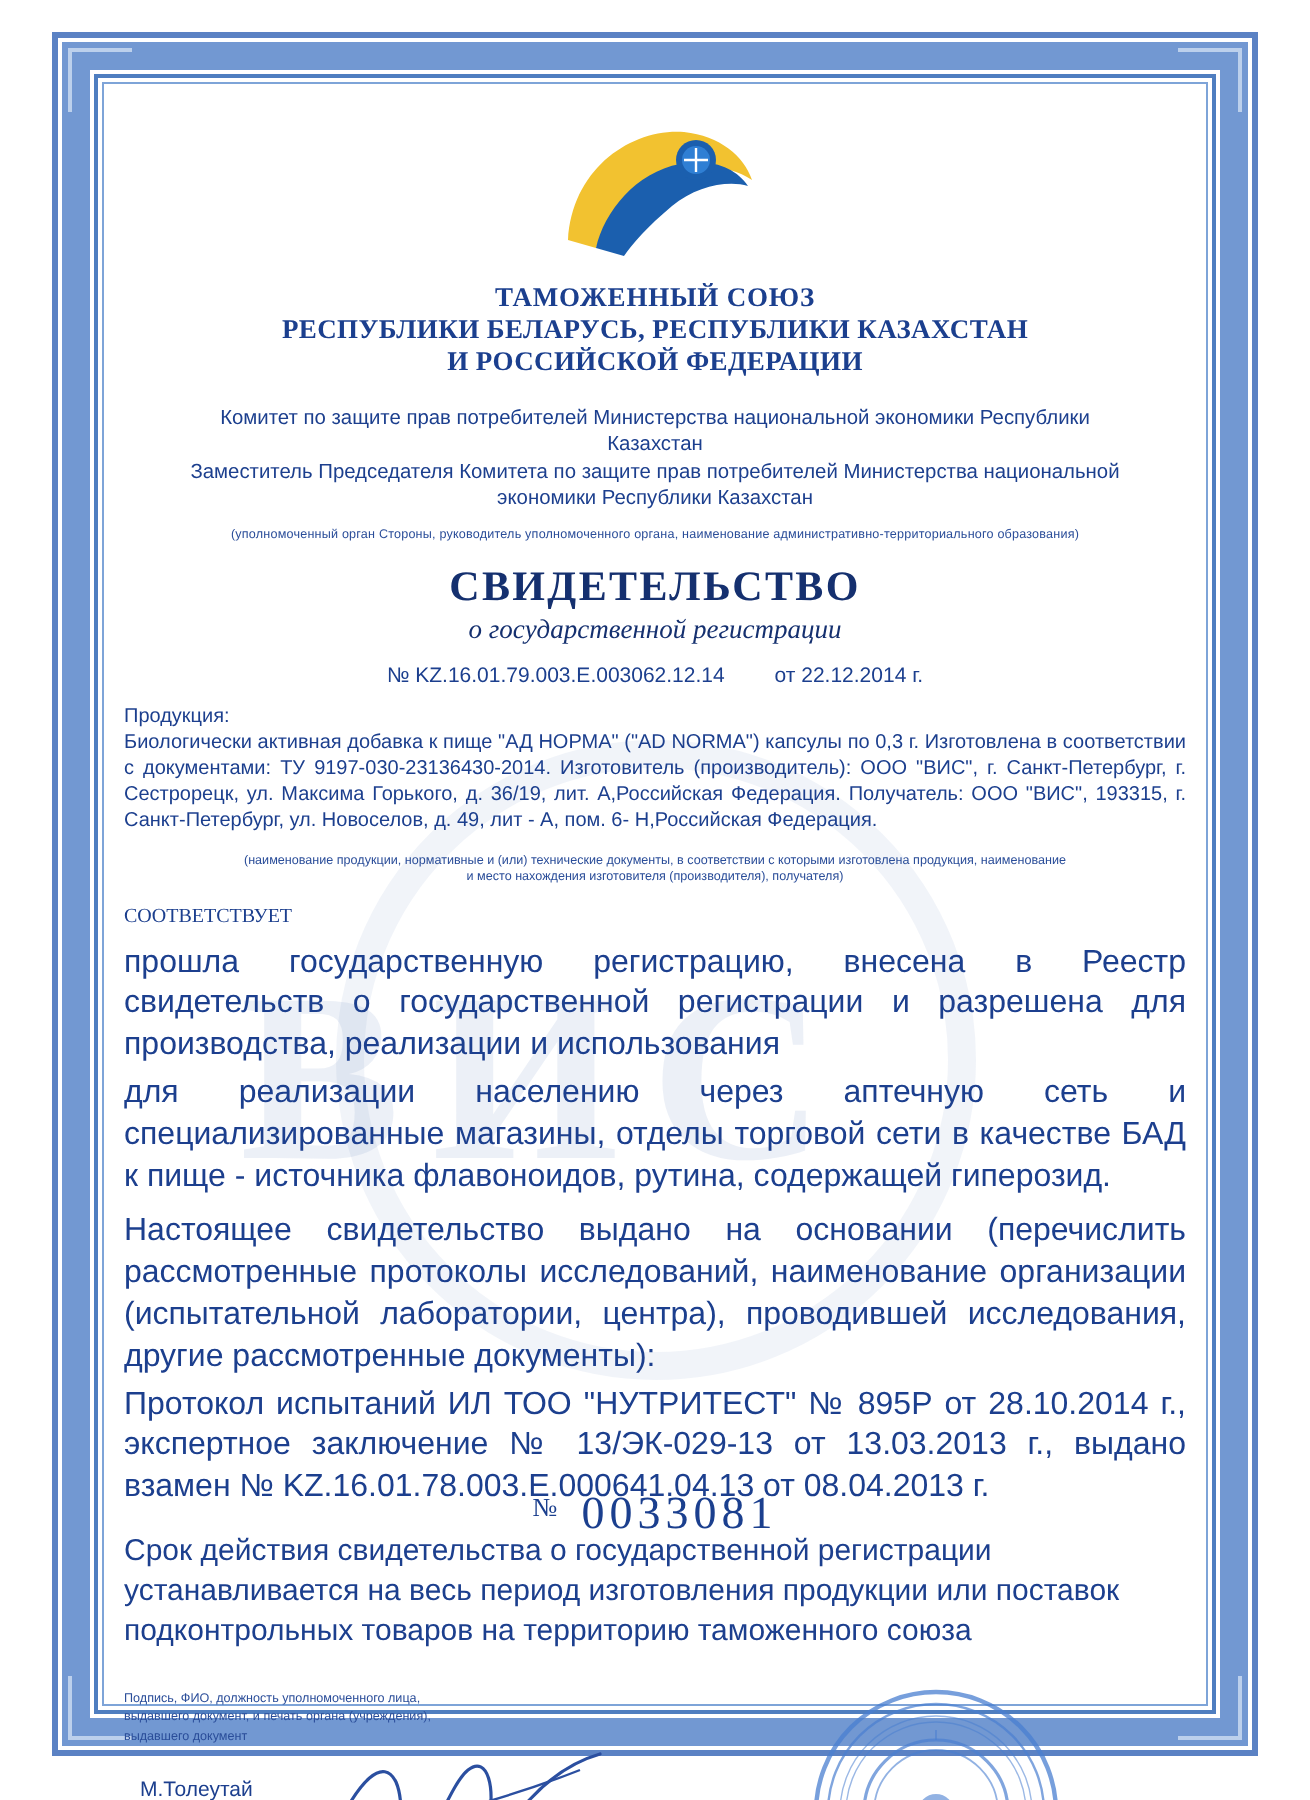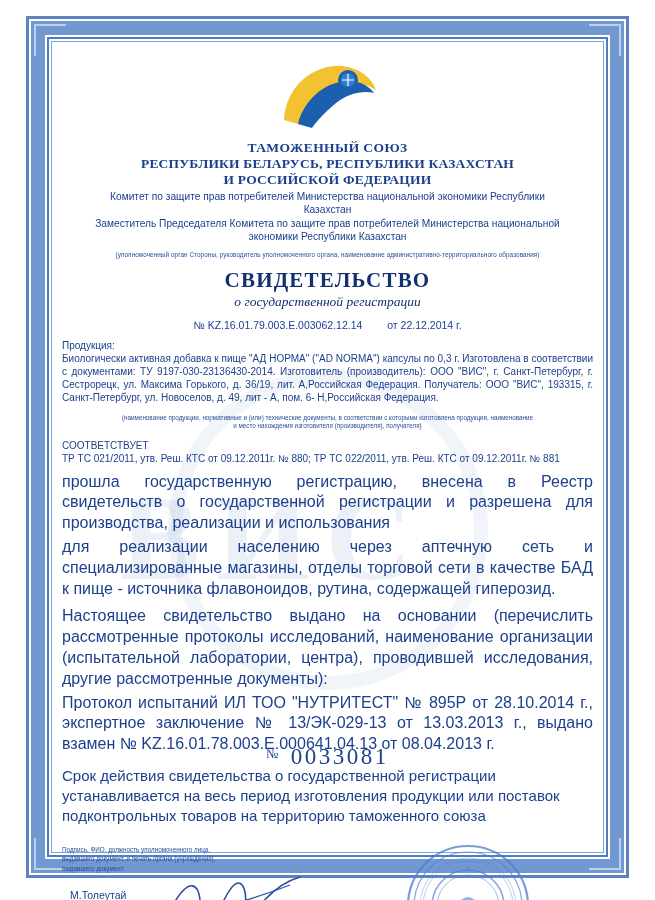--- a/index.html
+++ b/index.html
@@ -132,21 +132,21 @@
     font-weight: bold;
     color: #1b3f8e;
     line-height: 1.18;
     margin-top: 4px;
   }
   .ts-title .l1 { font-size: 13.5px; letter-spacing: 0.4px; }
   .ts-title .l2 { font-size: 13.5px; letter-spacing: 0.2px; }
   .ts-title .l3 { font-size: 13.5px; letter-spacing: 0.2px; }
 
   .org-block {
-    margin-top: 2px;
+    margin-top: 14px;
     text-align: center;
     font-size: 10.2px;
     line-height: 1.32;
     color: #1c3f8e;
   }
   .org-block .line { display: block; }
   .caption {
     margin-top: 7px;
     text-align: center;
     font-size: 6.3px;
@@ -191,20 +191,21 @@
     text-align: center;
     font-size: 6.3px;
     line-height: 1.35;
     color: #2a4d99;
   }
   .sootv {
     margin-top: 8px;
     font-size: 10px;
     color: #1c3f8e;
     line-height: 1.3;
+    font-family: Liberation Serif, serif;
   }
   .para {
     margin-top: 7px;
     font-size: 16px;
     line-height: 1.3;
     color: #1c3f8e;
     text-align: justify;
   }
   .para.tight { margin-top: 3px; }
 
@@ -350,21 +351,20 @@
       <span>Биологически активная добавка к пище "АД НОРМА" ("AD NORMA") капсулы по 0,3 г. Изготовлена в соответствии с документами: ТУ 9197-030-23136430-2014. Изготовитель (производитель): ООО "ВИС", г. Санкт-Петербург, г. Сестрорецк, ул. Максима Горького, д. 36/19, лит. А,Российская Федерация.  Получатель: ООО "ВИС", 193315, г. Санкт-Петербург, ул. Новоселов, д. 49, лит - А, пом. 6- Н,Российская Федерация.</span>
     </div>
 
     <div class="small-note">
       <div>(наименование продукции, нормативные и (или) технические документы, в соответствии с которыми изготовлена продукция, наименование</div>
       <div>и место нахождения изготовителя (производителя), получателя)</div>
     </div>
 
     <div class="sootv">
       <div>СООТВЕТСТВУЕТ</div>
-      <div>ТР ТС 021/2011, утв. Реш. КТС от 09.12.2011г. № 880; ТР ТС 022/2011, утв. Реш. КТС от 09.12.2011г. № 881</div>
     </div>
 
     <div class="para">прошла государственную регистрацию, внесена в Реестр свидетельств о государственной регистрации и разрешена для производства, реализации и использования</div>
     <div class="para tight">для реализации населению через аптечную сеть и специализированные магазины, отделы торговой сети в качестве БАД к пище - источника флавоноидов, рутина, содержащей гиперозид.</div>
     <div class="para">Настоящее свидетельство выдано на основании (перечислить рассмотренные протоколы исследований, наименование организации (испытательной лаборатории, центра), проводившей исследования, другие рассмотренные документы):</div>
     <div class="para tight">Протокол испытаний ИЛ ТОО "НУТРИТЕСТ" № 895Р от 28.10.2014 г., экспертное заключение № 13/ЭК-029-13 от 13.03.2013 г., выдано взамен № KZ.16.01.78.003.Е.000641.04.13 от 08.04.2013 г.</div>
 
     <div class="term">Срок действия свидетельства о государственной регистрации устанавливается на весь период изготовления продукции или поставок подконтрольных товаров на территорию таможенного союза</div>
 
     <div class="sign-zone">

